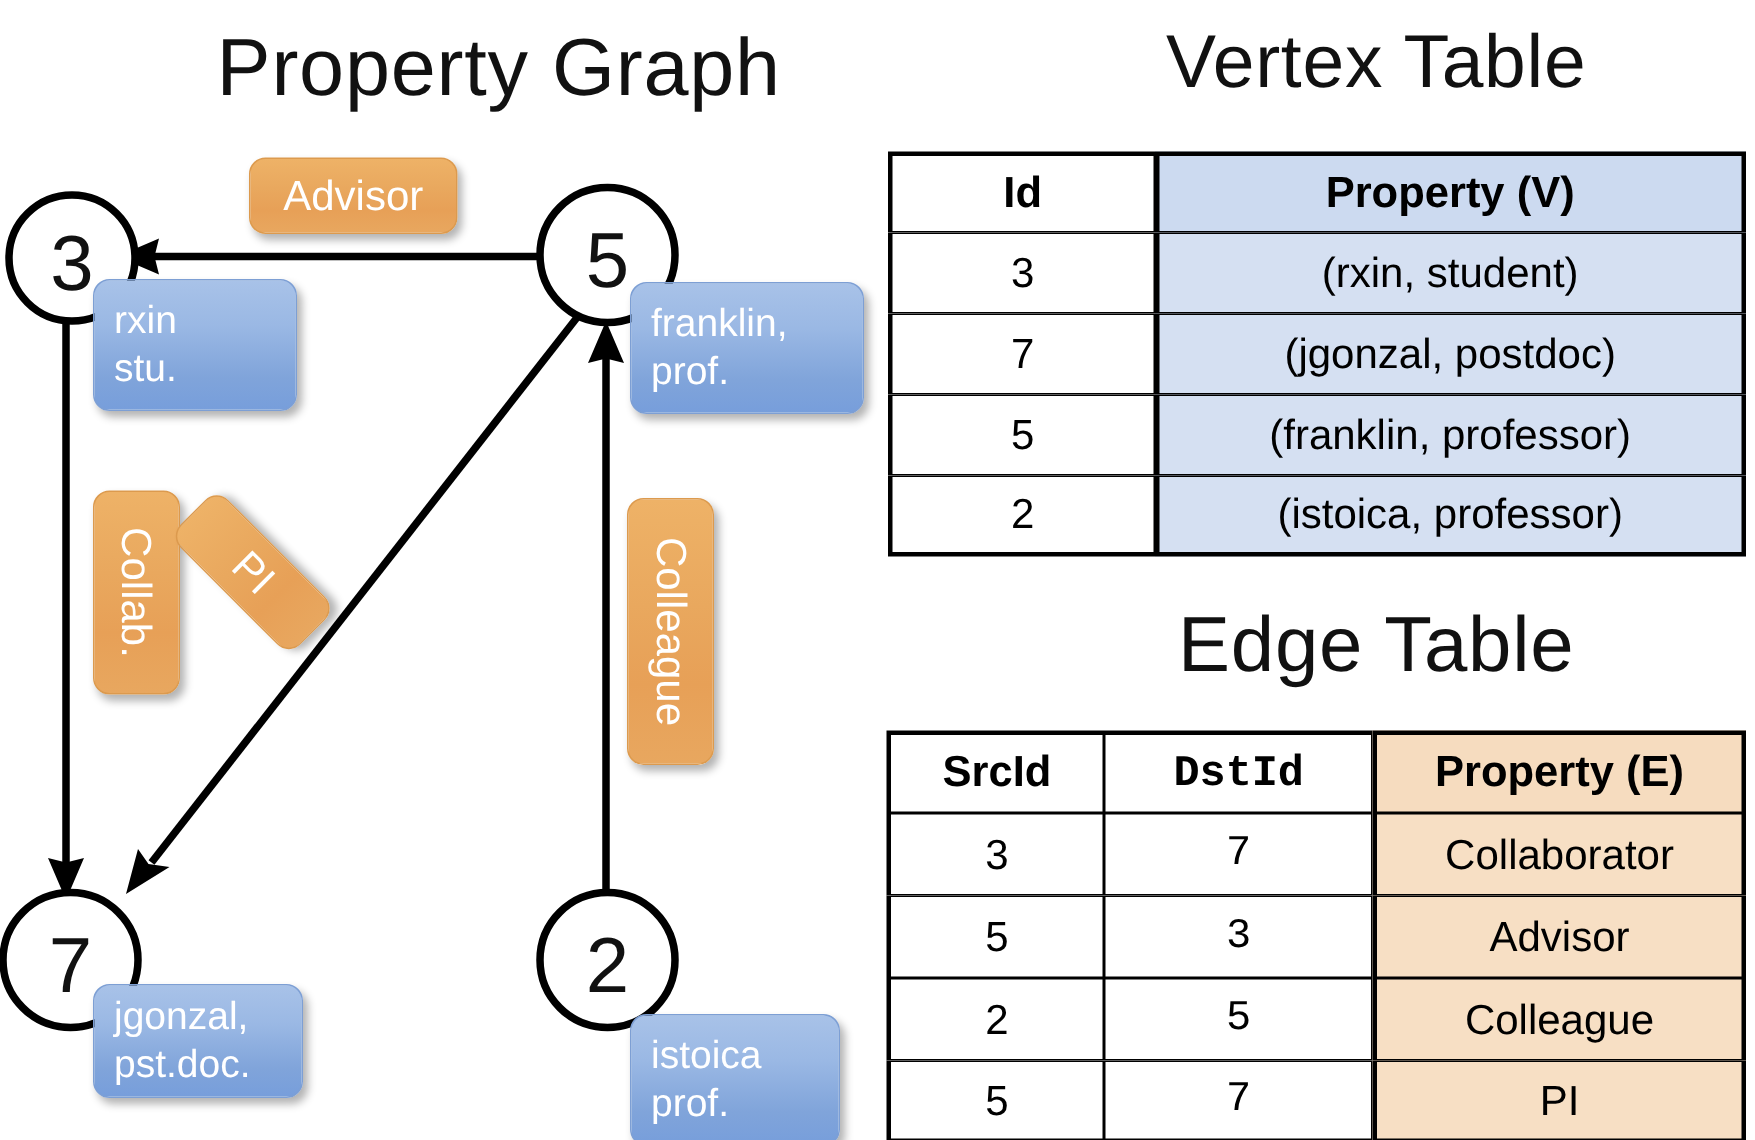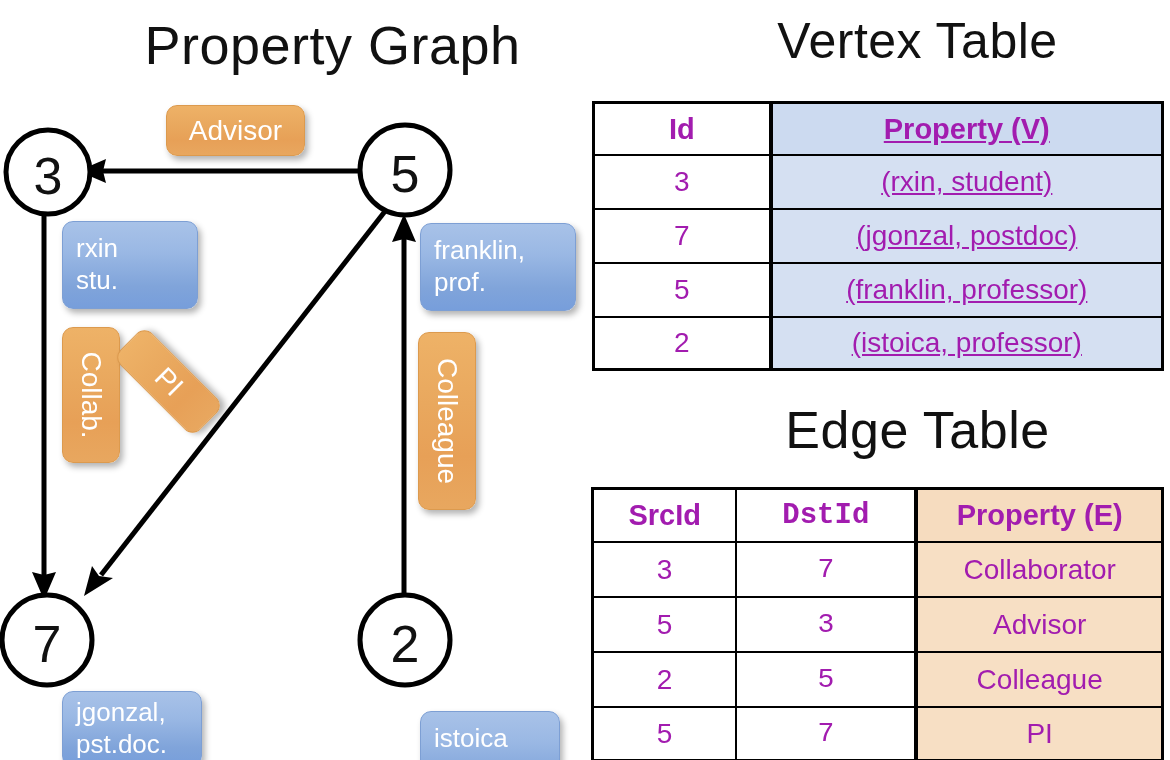--- a/index.html
+++ b/index.html
@@ -87,21 +87,20 @@
     display: flex;
     flex-direction: column;
     justify-content: center;
   }
   .prop-box.blue {
     background: linear-gradient(to bottom, #a8c2e8 0%, #9ab8e4 35%, #80a4da 75%, #779edb 100%);
     border: 1px solid #7d9fd4;
     font-size: 26px;
     line-height: 1.22;
     padding-left: 13px;
-    margin-top: 35px;
   }
   .prop-box .line { display: block; }
 
   .label-box {
     position: absolute;
     border-radius: 11px;
     box-shadow: 3px 4px 6px rgba(0,0,0,0.30);
     background: linear-gradient(to bottom, #eeb267 0%, #e9a85e 40%, #e7a057 70%, #e8a75f 100%);
     border: 1px solid #dc9a4e;
     box-sizing: border-box;
@@ -125,37 +124,37 @@
     border-collapse: separate;
     border-spacing: 0;
     font-family: "Liberation Sans", sans-serif;
   }
   .data-table td, .data-table th {
     border: 1.5px solid #000000;
     padding: 0;
     text-align: center;
     font-weight: 300;
     font-size: 28px;
-    color: #a21caf;
+    color: #000000;
     background: #ffffff;
     box-sizing: border-box;
   }
   .data-table th {
     font-weight: bold;
     font-size: 29px;
   }
   .data-table .outer-left  { border-left-width: 3px; }
   .data-table .outer-right { border-right-width: 3px; }
   .data-table .outer-top   { border-top-width: 3px; }
   .data-table .outer-bottom{ border-bottom-width: 3px; }
   .data-table .sep-left    { border-left-width: 3px; }
 
   #vertex-table { left: 592px; top: 101px; width: 572px; }
   #vertex-table .col-id  { width: 188px; height: 54px; }
-  #vertex-table .col-prop{ width: 413px; height: 54px; background: #d5e0f2; text-decoration: underline; }
+  #vertex-table .col-prop{ width: 413px; height: 54px; background: #d5e0f2; }
   #vertex-table th.col-prop { background: #ccdaf0; }
 
   #edge-table { left: 591px; top: 487px; width: 573px; }
   #edge-table .col-src  { width: 142px; height: 55px; margin-left: 44px; }
   #edge-table .col-dst  { width: 175px; height: 55px; font-family: Liberation Mono, monospace; }
   #edge-table .col-prop { width: 243px; height: 55px; background: #f7dfc4; }
   #edge-table th.col-prop { background: #f6dcbf; }
 </style>
 </head>
 <body>

